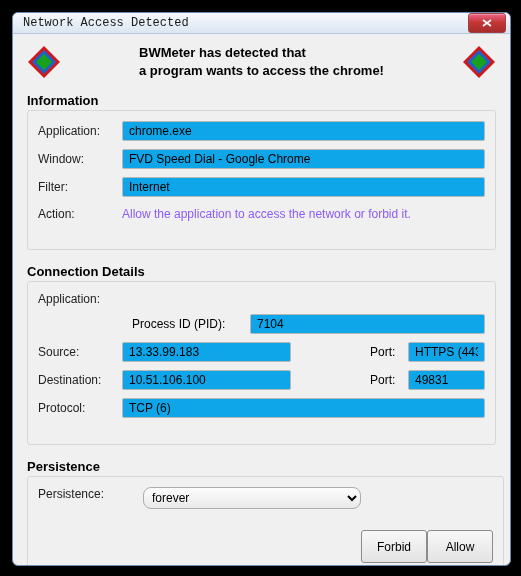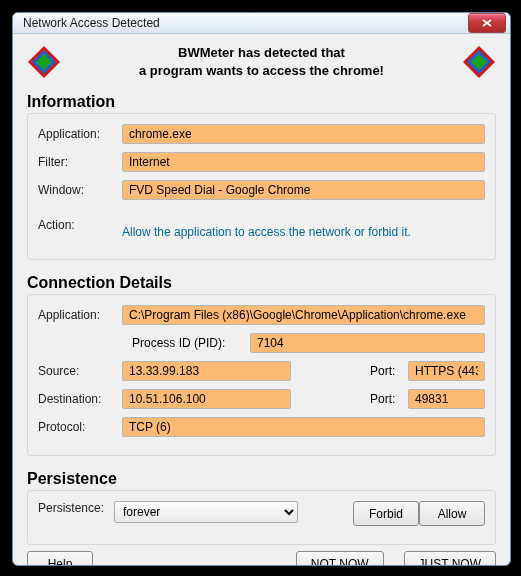--- a/index.html
+++ b/index.html
@@ -25,20 +25,21 @@
   }
   .titlebar {
     height: 26px;
     background: linear-gradient(#f6f9fc, #dbe6f2);
     border-bottom: 1px solid #b9c9db;
     display: flex;
     align-items: center;
     padding: 0 4px 0 10px;
     font-size: 12px;
     color: #1a1a1a;
+    font-family: Liberation Mono, monospace;
   }
   .titlebar .title { flex: 1; }
   .close-btn {
     width: 36px;
     height: 18px;
     background: linear-gradient(#e68, #c53737 45%, #a82b2b);
     border: 1px solid #883;
     border-color: #a04040;
     border-radius: 3px;
     display: flex;
@@ -56,93 +57,93 @@
     display: flex;
     flex-direction: column;
   }
   .header-row {
     display: flex;
     align-items: center;
     justify-content: space-between;
     margin-bottom: 6px;
   }
   .header-text {
-    text-align: center;
     font-weight: bold;
     font-size: 13px;
     line-height: 1.35;
   }
   .diamond {
     width: 34px;
     height: 34px;
     position: relative;
   }
   .diamond svg { display:block; }
   .section-title {
     font-weight: bold;
-    font-size: 16px;
+    font-size: 13px;
     margin: 8px 0 2px 0;
   }
   fieldset.group {
     border: 1px solid #d7d7d7;
     border-radius: 3px;
     margin: 0 0 6px 0;
-    padding: 10px 10px 18px 10px;
+    padding: 10px 10px 26px 10px;
     background: #f0f0f0;
   }
   .row {
     display: flex;
     align-items: center;
     margin-bottom: 8px;
     gap: 8px;
   }
   .row:last-child { margin-bottom: 0; justify-content: flex-end; }
   .lbl {
     width: 76px;
     flex: none;
     color: #222;
   }
   .lbl-sm { width: 30px; flex:none; text-align:left; }
   input.field, .field-ro {
     flex: 1;
     height: 20px;
     border: 1px solid #b7b7b7;
-    background: #fdba74;
+    background: #0ea5e9;
     padding: 1px 6px;
     font: inherit;
     box-sizing: border-box;
     border-radius: 2px;
   }
   .static-text {
     flex: 1;
     padding: 2px 0;
-    color: #0369a1;
-    margin-top: 15px;
+    color: #8b5cf6;
   }
   .w-short { width: 96px; flex:none; }
   .w-port { width: 74px; flex:none; }
   .pid-label { margin-left: 10px; width: 110px; flex:none; }
   select.combo {
-    width: 184px;
+    width: 218px;
     height: 22px;
     border: 1px solid #acacac;
     background: linear-gradient(#fdfdfd,#e9e9e9);
     font: inherit;
-    border-radius: 2px;
+    border-radius: 8px;
     padding: 1px 4px;
+    margin-left: 29px;
   }
   .btn {
-    height: 25px;
+    height: 33px;
     padding: 0 14px;
     border: 1px solid #8b8b8b;
     background: linear-gradient(#f8f8f8,#e3e3e3);
     border-radius: 3px;
     font: inherit;
     cursor: pointer;
     min-width: 66px;
+    margin-top: 43px;
   }
   .footer {
     display: flex;
     align-items: center;
     margin-top: auto;
     gap: 20px;
   }
   .footer .spacer { flex:1; }
   .persistence-row { display:flex; align-items:flex-start; }
 </style>
@@ -183,38 +184,37 @@
       </div>
     </div>
 
     <div class="section-title">Information</div>
     <fieldset class="group">
       <div class="row">
         <span class="lbl">Application:</span>
         <input class="field" value="chrome.exe" style="">
       </div>
       <div class="row">
+        <span class="lbl">Window:</span>
+        <input class="field" value="FVD Speed Dial - Google Chrome" style="">
+      </div>
+      <div class="row">
         <span class="lbl">Filter:</span>
         <input class="field" value="Internet" style="">
       </div>
       <div class="row">
-        <span class="lbl">Window:</span>
-        <input class="field" value="FVD Speed Dial - Google Chrome" style="">
-      </div>
-      <div class="row">
         <span class="lbl">Action:</span>
         <span class="static-text">Allow the application to access the network or forbid it.</span>
       </div>
     </fieldset>
 
     <div class="section-title">Connection Details</div>
     <fieldset class="group">
       <div class="row">
         <span class="lbl">Application:</span>
-        <input class="field" value="C:\Program Files (x86)\Google\Chrome\Application\chrome.exe" style="">
       </div>
       <div class="row">
         <span class="lbl"></span>
         <span class="pid-label">Process ID (PID):</span>
         <input class="field w-short" value="7104" style="">
       </div>
       <div class="row">
         <span class="lbl">Source:</span>
         <input class="field" style="max-width: 224px;" value="13.33.99.183">
         <span style="flex:1"></span>

